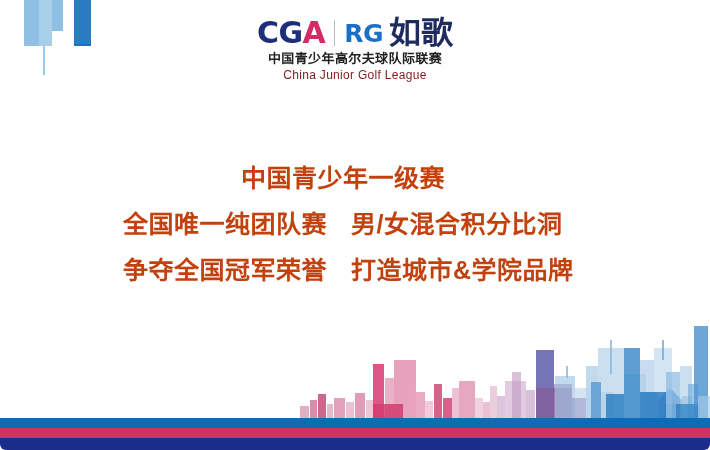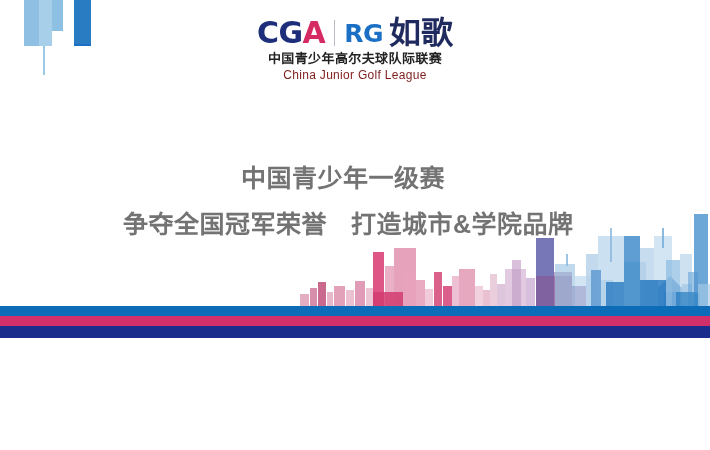--- a/index.html
+++ b/index.html
@@ -8,23 +8,24 @@
     padding: 0;
     background: #ffffff;
   }
   body {
     font-family: "Liberation Sans", "DejaVu Sans", sans-serif;
   }
 
   .poster {
     position: relative;
     width: 710px;
-    height: 338px;
+    height: 450px;
     background: #ffffff;
     overflow: hidden;
+    border-radius: 6px;
   }
 
   
   .corner-bars {
     position: absolute;
     left: 0;
     top: 0;
     width: 130px;
     height: 180px;
     pointer-events: none;
@@ -158,21 +159,21 @@
     display: flex;
     flex-direction: column;
     align-items: center;
   }
   .feature-row {
     display: flex;
     align-items: baseline;
     height: 46px;
     font-size: 25px;
     font-weight: 700;
-    color: #737373;
+    color: #c2410c;
     letter-spacing: 0.5px;
   }
   .feature-left  { width: 228px; text-align: left; }
   .feature-right { width: 236px; text-align: left; }
 
   
   .skyline {
     position: absolute;
     left: 0;
     bottom: 32px;
@@ -216,20 +217,24 @@
       <span class="logo-rg-cn">如歌</span>
     </div>
     <div class="logo-sub-cn">中国青少年高尔夫球队际联赛</div>
     <div class="logo-sub-en">China Junior Golf League</div>
   </div>
 
 
   <div class="features">
     <div class="feature-row">
       <span class="feature-left">中国青少年一级赛</span>
+    </div>
+    <div class="feature-row">
+      <span class="feature-left">全国唯一纯团队赛</span>
+      <span class="feature-right">男/女混合积分比洞</span>
     </div>
     <div class="feature-row">
       <span class="feature-left">争夺全国冠军荣誉</span>
       <span class="feature-right">打造城市&amp;学院品牌</span>
     </div>
   </div>
 
   <div class="skyline">
     <svg viewBox="0 0 710 130" preserveAspectRatio="none" xmlns="http://www.w3.org/2000/svg">
       <g opacity="0.92">

